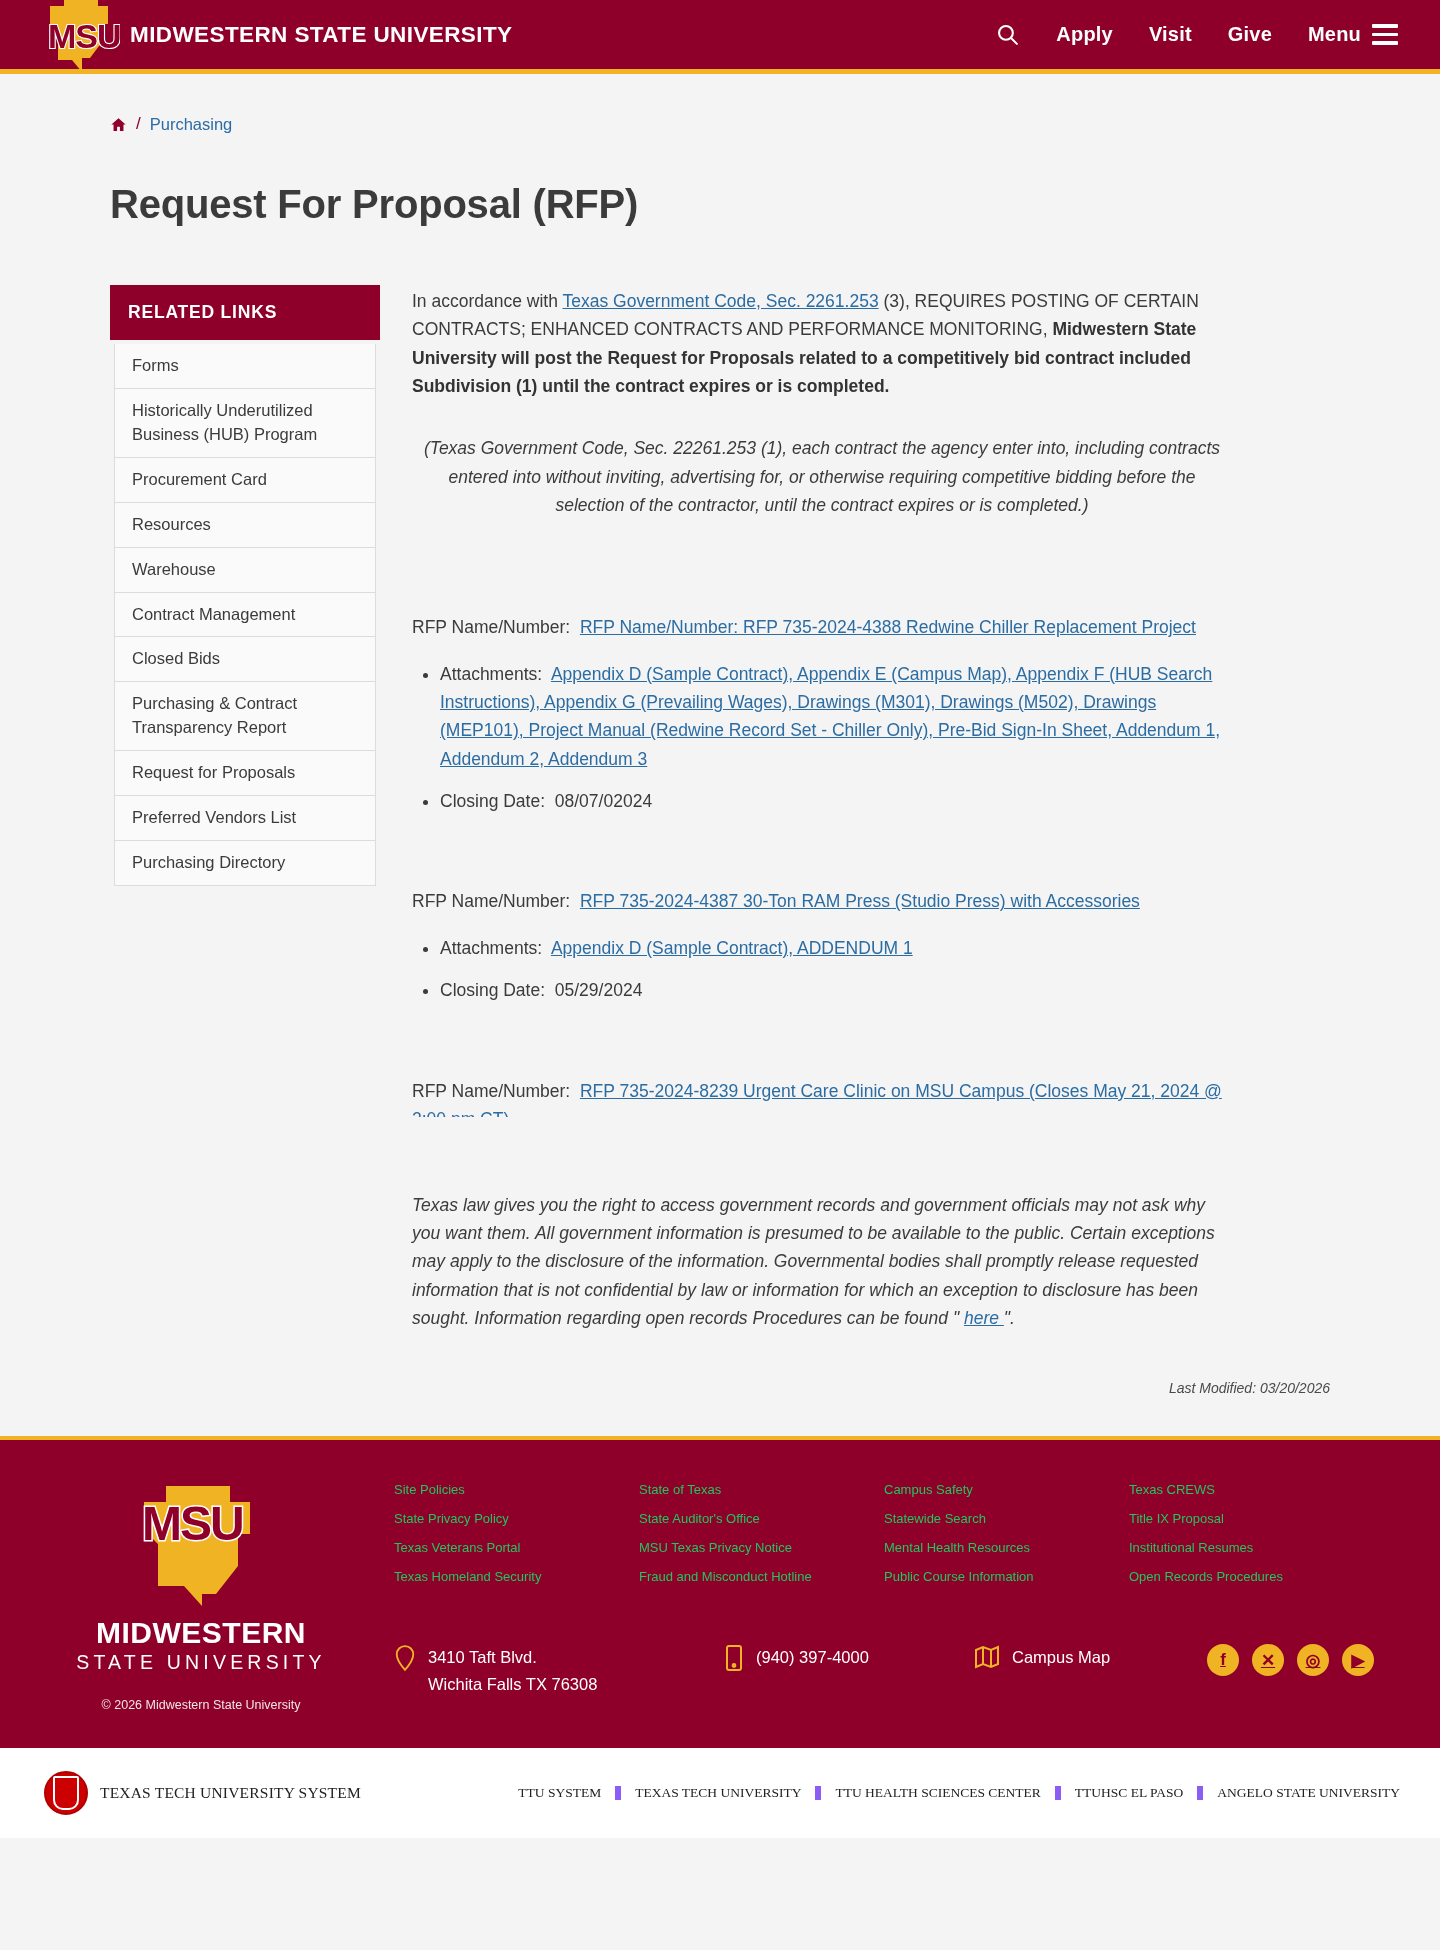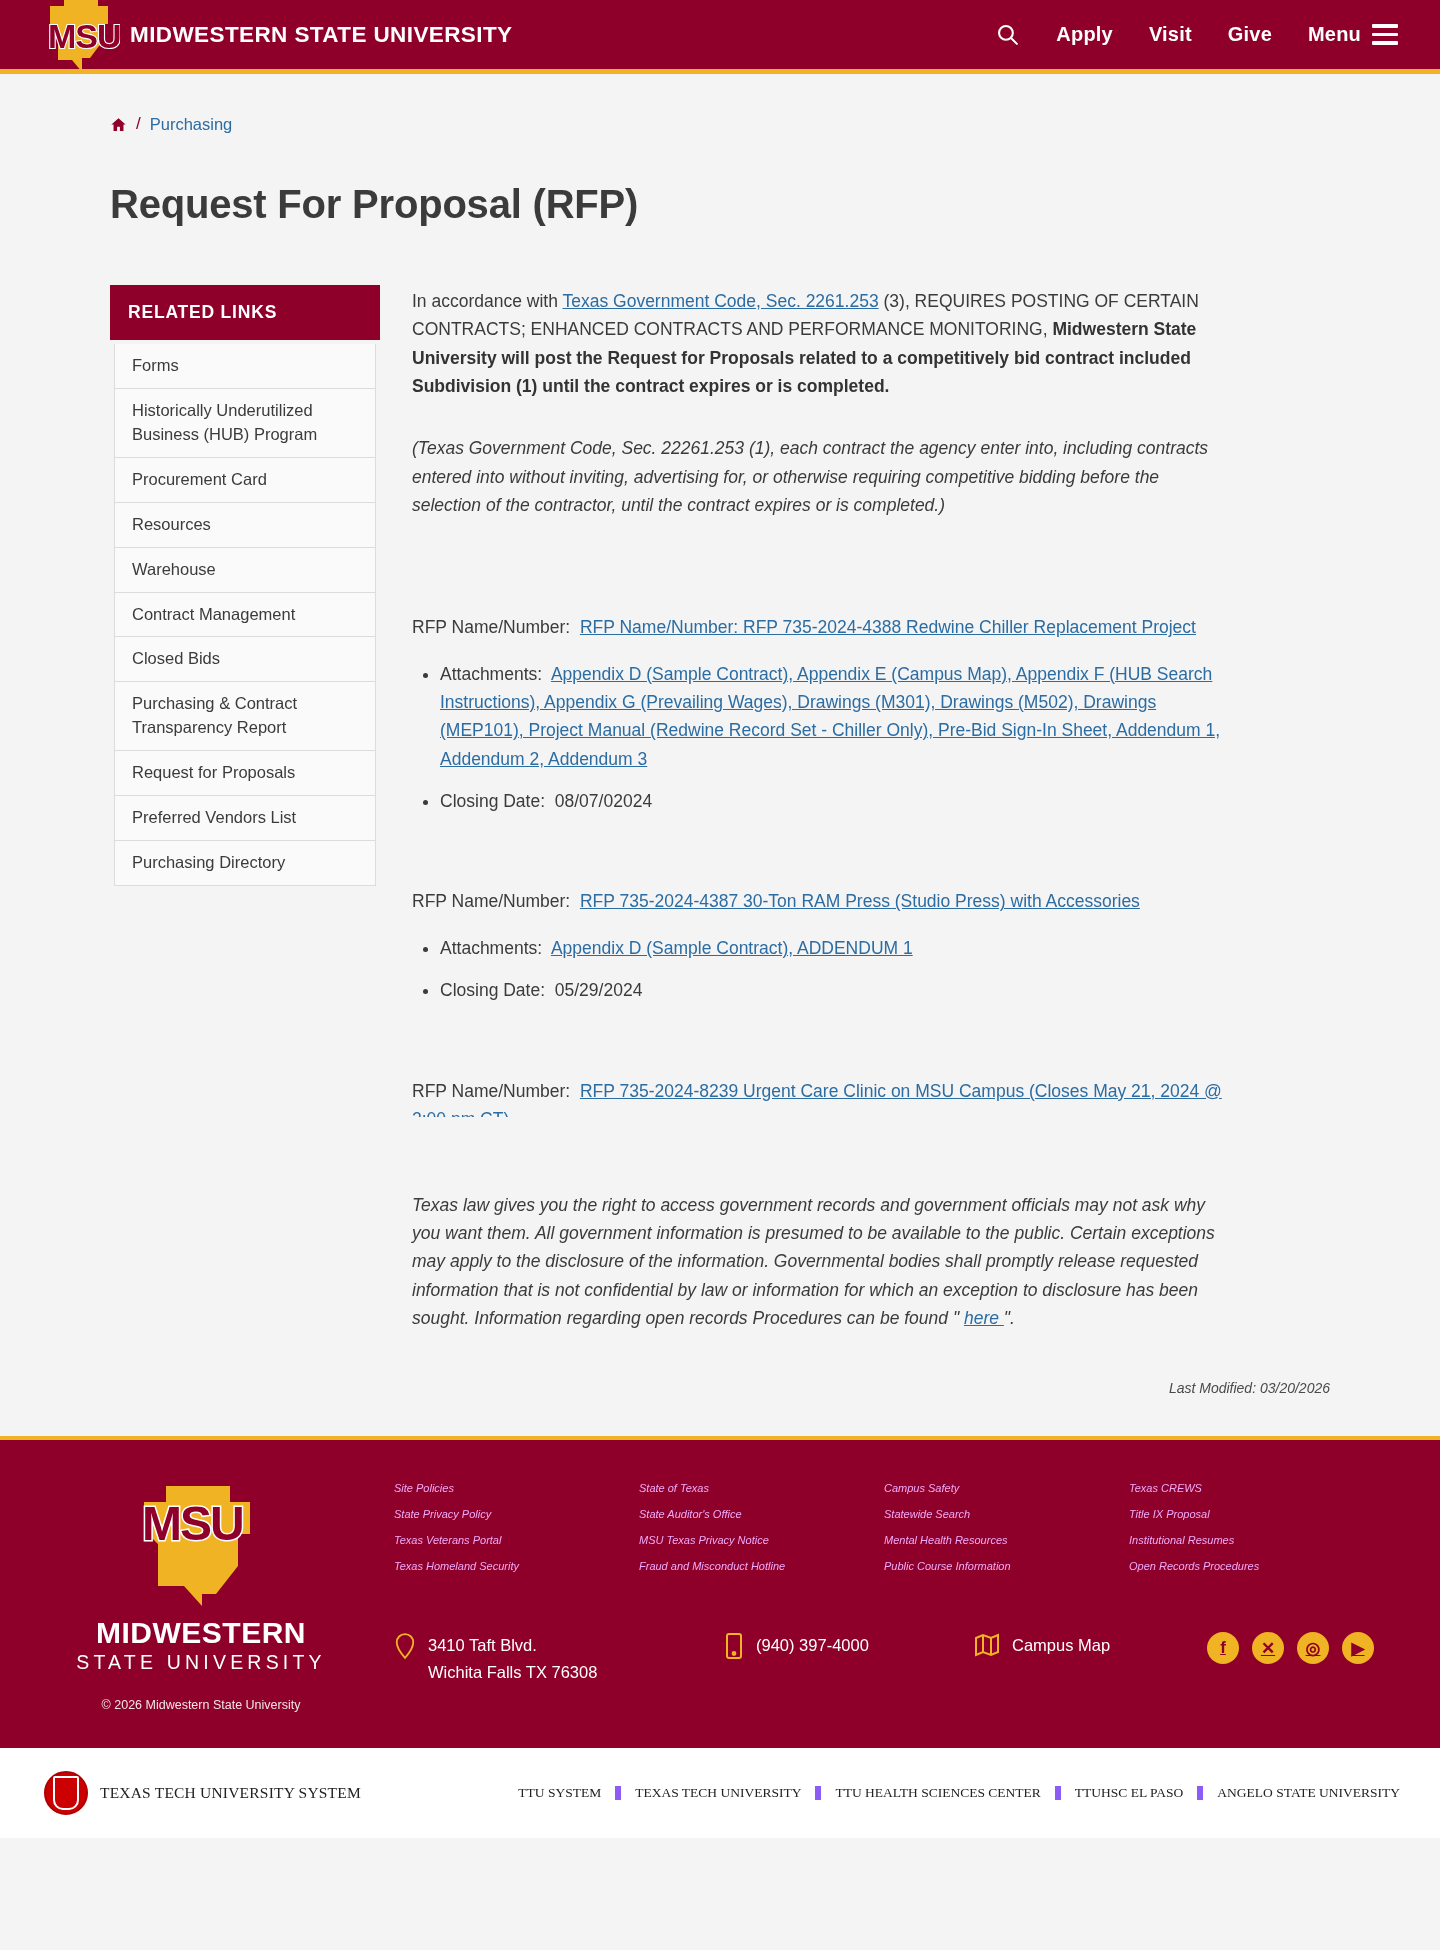--- a/index.html
+++ b/index.html
@@ -85,21 +85,21 @@
     color:#3b3b3b; text-decoration:none;
     font-size:16.5px; line-height:1.45;
   }
 
   
   .main{ flex:1 1 auto; max-width:820px; padding-top:2px; }
   .main p{ margin:0 0 8px 0; font-size:17.5px; line-height:1.62; color:#3b3b3b; }
   .main a{ color:#2b6ca3; text-decoration:underline; }
   .intro{ margin-bottom:34px !important; }
   .intro b{ font-weight:700; color:#333; }
-  .note-italic{ font-style:italic; color:#4a4a4a; }
+  .note-italic{ font-style:italic; color:#4a4a4a;text-align:center; }
   .spacer-lg{ height:86px; }
   .spacer-md{ height:58px; }
 
   .rfp-line{ margin:0 0 4px 0; }
   .rfp-list{
     list-style:disc; margin:18px 0 0 0; padding-left:28px;
   }
   .rfp-list li{
     font-size:17.5px; line-height:1.62; color:#3b3b3b;
     margin-bottom:14px;
@@ -134,22 +134,22 @@
   }
   .wordmark2{
     font-size:19.5px; letter-spacing:4.2px; margin-top:1px;
   }
   .copyright{ font-size:12.5px; margin-top:24px; color:#f0e6e9; }
 
   .footer-main{ flex:1 1 auto; padding-left:58px; }
   .footer-links{ display:flex; gap:0; }
   .fl-col{ width:25%; }
   .fl-col a{
-    display:block; color:#f0abfc; text-decoration:none;
-    font-size:11px; margin-bottom:14px;font-style:italic;
+    display:block; color:#22c55e; text-decoration:none;
+    font-size:13px; margin-bottom:14px;
   }
   .footer-contact{
     display:flex; align-items:flex-start; margin-top:46px; gap:0;
   }
   .fc-item{ display:flex; align-items:flex-start; gap:12px; }
   .fc-addr{ width:330px; }
   .fc-phone{ width:250px; }
   .fc-text{ font-size:16.5px; line-height:1.62; }
   .social{ display:flex; gap:13px; margin-left:auto; align-items:center; }
   .soc{

